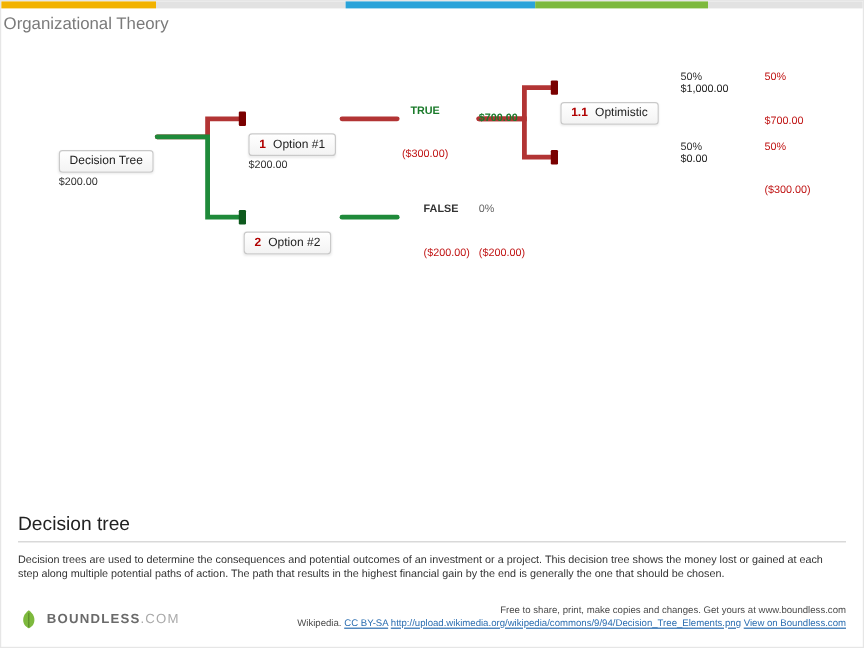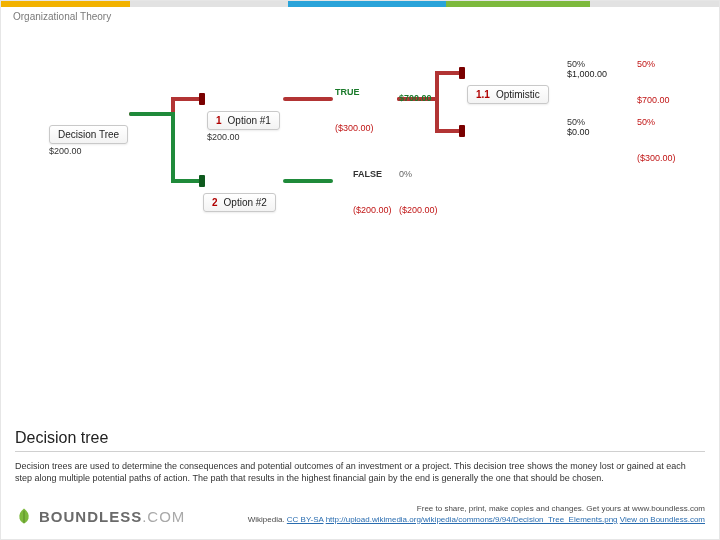--- a/index.html
+++ b/index.html
@@ -4,21 +4,21 @@
 <style>
   * { box-sizing: border-box; margin: 0; padding: 0; }
   html, body { width: 720px; height: 540px; font-family: Arial, Helvetica, sans-serif; background: #fff; color: #222; }
   .page { width: 720px; height: 540px; position: relative; overflow: hidden; border: 1px solid #e6e6e6; }
 
   
   .brand-stripe { position: absolute; top: 0; left: 0; right: 0; height: 6px; display: flex; }
   .brand-stripe div { height: 6px; }
 
   
-  .breadcrumb { position: absolute; top: 10px; left: 12px; font-size: 10px; color: #7a7a7a; }
+  .breadcrumb { position: absolute; top: 10px; left: 2px; font-size: 14px; color: #7a7a7a; }
 
   
   .diagram { position: absolute; top: 40px; left: 0; width: 720px; height: 200px; }
   .node { position: absolute; }
   .node-label { white-space: nowrap; margin-top: 24px; }
   .boxed {
     border: 1px solid #c9c9c9;
     background: linear-gradient(#ffffff, #f3f3f3);
     border-radius: 3px;
     padding: 3px 8px;
@@ -37,21 +37,21 @@
   .pct { font-size: 9px; color: #333; }
 
   
   .footer { position: absolute; left: 0; right: 0; bottom: 0; padding: 12px 14px 14px 14px; }
   .footer-title { font-size: 16px; font-weight: 400; color: #222; border-bottom: 1px solid #d0d0d0; padding-bottom: 4px; margin-bottom: 8px; }
   .footer-desc { font-size: 9px; line-height: 1.35; color: #333; }
   .attribution { margin-top: 18px; text-align: right; font-size: 8px; color: #4a4a4a; line-height: 1.4; }
   .attribution a { color: #2a6db0; }
   .brand-logo { position: absolute; left: 14px; bottom: 14px; display: flex; align-items: center; gap: 6px; }
   .brand-logo .leaf { width: 18px; height: 18px; }
-  .brand-logo .wordmark { font-size: 15px; letter-spacing: 1px; color: #6a6a6a; font-weight: 600; }
+  .brand-logo .wordmark { font-size: 11px; letter-spacing: 1px; color: #6a6a6a; font-weight: 600; }
   .brand-logo .wordmark .light { color: #a9a9a9; font-weight: 400; }
 
   
   .connectors { position: absolute; inset: 0; }
   .stroke-red { stroke: #b23434; stroke-width: 4; fill: none; stroke-linecap: round; }
   .stroke-green { stroke: #1f8a3a; stroke-width: 4; fill: none; stroke-linecap: round; }
   .cap { fill: #7a0000; }
 </style>
 </head>
 <body>
@@ -91,21 +91,21 @@
       <div class="boxed node-label">Decision Tree</div>
       <div class="sub">$200.00</div>
     </div>
 
     <div class="node" style="left:206px; top:46px;">
       <div class="boxed node-label">
         <span class="num">1</span><span>Option #1</span>
       </div>
       <div class="sub">$200.00</div>
     </div>
-    <div class="node" style="left:334px; top:46px;">
+    <div class="node" style="left:334px; top:46px;text-align:center;">
       <div class="flag true">TRUE</div>
       <div class="val neg">($300.00)</div>
     </div>
     <div class="node" style="left:398px; top:52px;">
       <div class="val pos">$700.00</div>
     </div>
 
     <div class="node" style="left:202px; top:128px;">
       <div class="boxed node-label">
         <span class="num">2</span><span>Option #2</span>

